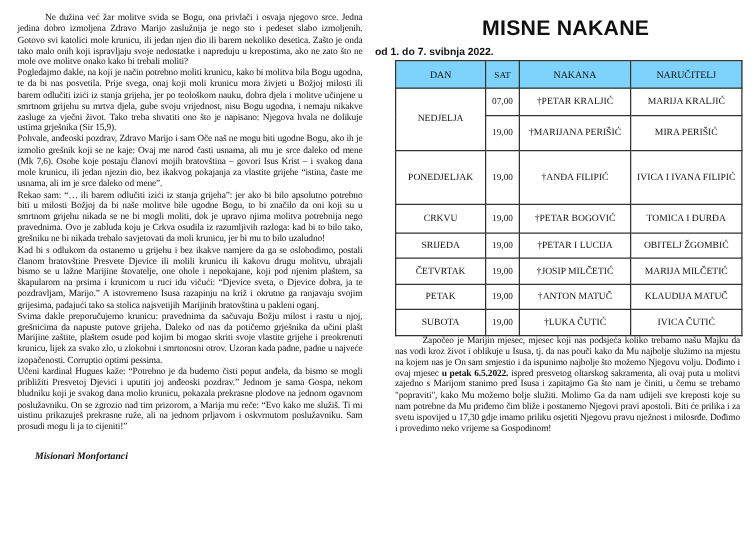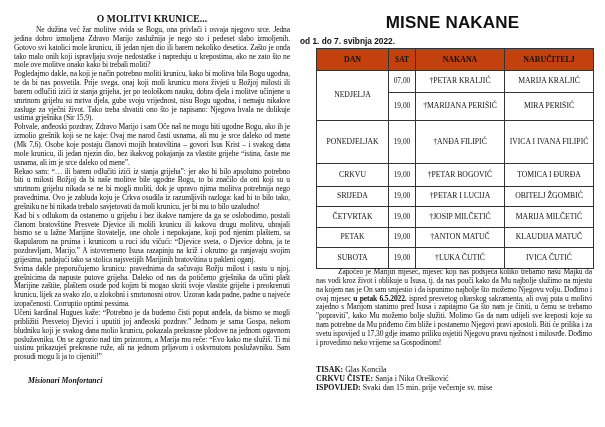--- a/index.html
+++ b/index.html
@@ -13,39 +13,38 @@
   #left .p { font-size:7.55px; line-height:8.85px; text-align:justify; margin:0; letter-spacing:-0.12px; }
   #left .p.indent { text-indent:22px; }
   #left-sign { font-size:7.8px; line-height:9px; font-weight:bold; font-style:italic; margin:14px; }
 
   
   #right-title { position:absolute; left:300px; width:305px; top:13px; text-align:center; font-weight:bold; font-size:17px; line-height:20px; letter-spacing:0.2px; }
   #right-sub { position:absolute; left:300px; width:305px; top:36px; text-align:left; font-weight:bold; font-size:8.3px; line-height:10px; }
 
   #schedule { position:absolute; left:316px; top:48px; border-collapse:collapse; font-size:7.7px; }
   #schedule th, #schedule td { border:1px solid #333; text-align:center; vertical-align:middle; padding:0 2px; }
-  #schedule th { background:#c2410c; font-weight:bold; height:21px; font-size:7.9px; }
+  #schedule th { background:#7dd3fc; font-weight:normal; height:21px; font-size:7.9px; }
   #schedule td { line-height:8.7px; }
   #schedule .c-dan { width:67px; }
   #schedule .c-sat { width:22px; font-size:7.4px; }
   #schedule .c-nak { width:84px; }
   #schedule .c-nar { width:84px; }
 
   #right-body { position:absolute; left:316px; top:268px; width:276px; }
   #adoration-title { text-align:center; font-weight:bold; font-size:7.9px; line-height:10px; margin:0 0 0 0; }
   #adoration-text { font-size:7.55px; line-height:8.85px; text-align:justify; text-indent:22px; margin:0; letter-spacing:-0.12px; }
   .info { font-size:7.9px; line-height:9.3px; margin:0; }
   .info b { font-weight:bold; }
   #info-block { margin-top:17px; }
 </style>
 </head>
 <body class="serif">
 
 <div id="left">
-  <div id="left-title">O MOLITVI KRUNICE...</div>
   <p class="p indent">Ne dužina već žar molitve svida se Bogu, ona privlači i osvaja njegovo srce. Jedna jedina dobro izmoljena Zdravo Marijo zaslužnija je nego sto i pedeset slabo izmoljenih. Gotovo svi katolici mole krunicu, ili jedan njen dio ili barem nekoliko desetica. Zašto je onda tako malo onih koji ispravljaju svoje nedostatke i napreduju u krepostima, ako ne zato što ne mole ove molitve onako kako bi trebali moliti?</p>
   <p class="p">Pogledajmo dakle, na koji je način potrebno moliti krunicu, kako bi molitva bila Bogu ugodna, te da bi nas posvetila. Prije svega, onaj koji moli krunicu mora živjeti u Božjoj milosti ili barem odlučiti izići iz stanja grijeha, jer po teološkom nauku, dobra djela i molitve učinjene u smrtnom grijehu su mrtva djela, gube svoju vrijednost, nisu Bogu ugodna, i nemaju nikakve zasluge za vječni život. Tako treba shvatiti ono što je napisano: Njegova hvala ne dolikuje ustima grješnika (Sir 15,9).</p>
   <p class="p">Pohvale, anđeoski pozdrav, Zdravo Marijo i sam Oče naš ne mogu biti ugodne Bogu, ako ih je izmolio grešnik koji se ne kaje: Ovaj me narod časti usnama, ali mu je srce daleko od mene (Mk 7,6). Osobe koje postaju članovi mojih bratovština – govori Isus Krist – i svakog dana mole krunicu, ili jedan njezin dio, bez ikakvog pokajanja za vlastite grijehe “istina, časte me usnama, ali im je srce daleko od mene”.</p>
   <p class="p">Rekao sam: “… ili barem odlučiti izići iz stanja grijeha”: jer ako bi bilo apsolutno potrebno biti u milosti Božjoj da bi naše molitve bile ugodne Bogu, to bi značilo da oni koji su u smrtnom grijehu nikada se ne bi mogli moliti, dok je upravo njima molitva potrebnija nego pravednima. Ovo je zabluda koju je Crkva osudila iz razumljivih razloga: kad bi to bilo tako, grešniku ne bi nikada trebalo savjetovati da moli krunicu, jer bi mu to bilo uzaludno!</p>
   <p class="p">Kad bi s odlukom da ostanemo u grijehu i bez ikakve namjere da ga se oslobodimo, postali članom bratovštine Presvete Djevice ili molili krunicu ili kakovu drugu molitvu, ubrajali bismo se u lažne Marijine štovatelje, one ohole i nepokajane, koji pod njenim plaštem, sa škapularom na prsima i krunicom u ruci idu vičući: “Djevice sveta, o Djevice dobra, ja te pozdravljam, Marijo.” A istovremeno Isusa razapinju na križ i okrutno ga ranjavaju svojim grijesima, padajući tako sa stolica najsvetijih Marijinih bratovština u pakleni oganj.</p>
   <p class="p">Svima dakle preporučujemo krunicu: pravednima da sačuvaju Božju milost i rastu u njoj, grešnicima da napuste putove grijeha. Daleko od nas da potičemo grješnika da učini plašt Marijine zaštite, plaštem osude pod kojim bi mogao skriti svoje vlastite grijehe i preokrenuti krunicu, lijek za svako zlo, u zlokobni i smrtonosni otrov. Uzoran kada padne, padne u najveće izopačenosti. Corruptio optimi pessima.</p>
   <p class="p">Učeni kardinal Hugues kaže: “Potrebno je da budemo čisti poput anđela, da bismo se mogli približiti Presvetoj Djevici i uputiti joj anđeoski pozdrav.” Jednom je sama Gospa, nekom bludniku koji je svakog dana molio krunicu, pokazala prekrasne plodove na jednom ogavnom poslužavniku. On se zgrozio nad tim prizorom, a Marija mu reče: “Evo kako me služiš. Ti mi uistinu prikazuješ prekrasne ruže, ali na jednom prljavom i oskvrnutom poslužavniku. Sam prosudi mogu li ja to cijeniti!”</p>
   <p id="left-sign">Misionari Monfortanci</p>
 </div>
 
@@ -108,18 +107,13 @@
       <td class="c-sat">19,00</td>
       <td>†LUKA ČUTIĆ</td>
       <td>IVICA ČUTIĆ</td>
     </tr>
   </tbody>
 </table>
 
 <div id="right-body">
   <p id="adoration-text"><span>Započeo je Marijin mjesec, mjesec koji nas podsjeća koliko trebamo našu Majku da nas vodi kroz život i oblikuje u Isusa, tj. da nas pouči kako da Mu najbolje služimo na mjestu na kojem nas je On sam smjestio i da ispunimo najbolje što možemo Njegovu volju. Dođimo i ovaj mjesec </span><b>u petak 6.5.2022.</b><span> ispred presvetog oltarskog sakramenta, ali ovaj puta u molitvi zajedno s Marijom stanimo pred Isusa i zapitajmo Ga što nam je činiti, u čemu se trebamo "popraviti", kako Mu možemo bolje služiti. Molimo Ga da nam udijeli sve kreposti koje su nam potrebne da Mu priđemo čim bliže i postanemo Njegovi pravi apostoli. Biti će prilika i za svetu ispovijed u 17,30 gdje imamo priliku osjetiti Njegovu pravu nježnost i milosrđe. Dođimo i provedimo neko vrijeme sa Gospodinom!</span></p>
 
-  <div id="info-block">
-    <p class="info"><b>TISAK:</b><span> Glas Koncila</span></p>
-    <p class="info"><b>CRKVU ČISTE:</b><span> Sanja i Nika Orešković</span></p>
-    <p class="info"><b>ISPOVIJED:</b><span> Svaki dan 15 min. prije večernje sv. mise</span></p>
-  </div>
 </div>
 
 </body></html>

